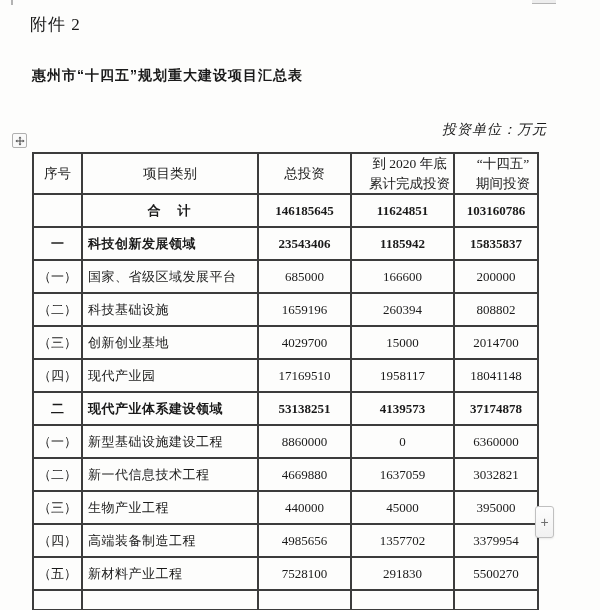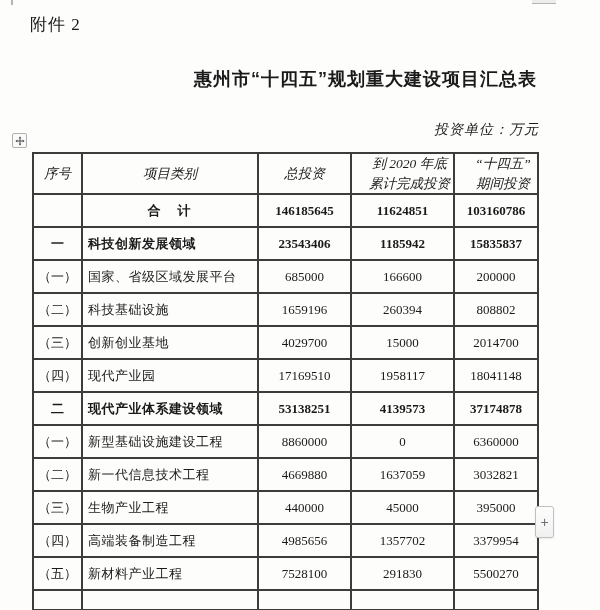--- a/index.html
+++ b/index.html
@@ -17,27 +17,27 @@
   .crop-right { position: absolute; left: 532px; top: 0; width: 24px; height: 4px;
                 background: #ededed; border-bottom: 1px solid #b5b5b5; }
 
   .attachment {
     position: absolute; left: 30px; top: 13px;
     font-size: 17px; letter-spacing: 1px;
   }
 
   .title {
     position: absolute; left: 32px; top: 67px; width: 505px;
-    text-align: right;
+    text-align: left;
     font-family: "Liberation Sans", "DejaVu Sans", sans-serif;
-    font-weight: bold; font-size: 18px; letter-spacing: 1px;
+    font-weight: bold; font-size: 14px; letter-spacing: 1px;
   }
 
   .unit-note {
-    position: absolute; left: 32px; top: 121px; width: 507px;
+    position: absolute; left: 40px; top: 121px; width: 507px;
     text-align: right;
     font-style: italic;
     font-size: 14px; letter-spacing: 1px;
   }
 
   .move-handle {
     position: absolute; left: 12px; top: 133px;
     width: 15px; height: 15px;
     background: #fafafa; border: 1px solid #b0b0b0; border-radius: 2px;
     display: flex; align-items: center; justify-content: center;
@@ -52,21 +52,21 @@
     font-size: 13px;
   }
   .summary th, .summary td {
     border: 2px solid #3c3c3c;
     text-align: center;
     vertical-align: middle;
     padding: 0 2px;
     overflow: hidden;
     white-space: nowrap;
   }
-  .summary thead tr { height: 38px; font-style: italic; }
+  .summary thead tr { height: 38px; }
   .summary tbody tr { height: 33px; }
   .summary th { font-weight: normal; font-size: 13.5px; }
   .summary th .hline { display: block; line-height: 1.45; margin-left: 14px; }
   .summary td.cat { text-align: left; padding-left: 5px; letter-spacing: 0.5px; }
   .summary tr.bold td { font-weight: bold; }
   .summary td.center { text-align: center; letter-spacing: 2px; }
   .summary tr.partial { height: 20px; }
 
   .add-button {
     position: absolute; left: 535px; top: 506px;

